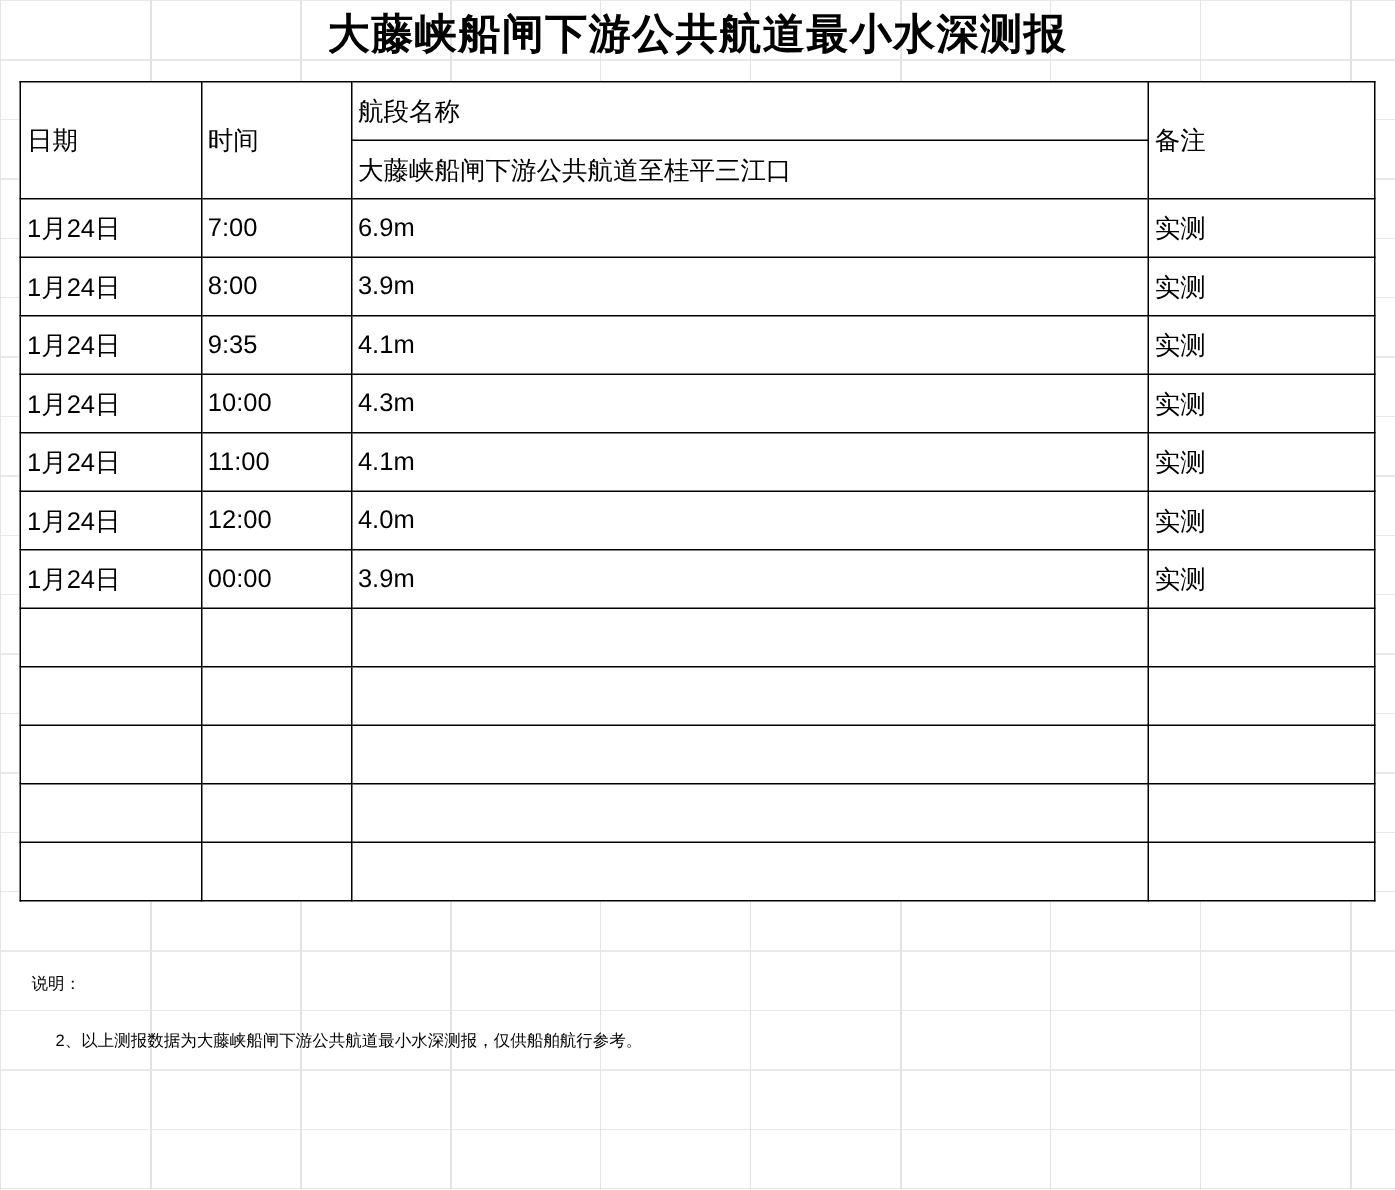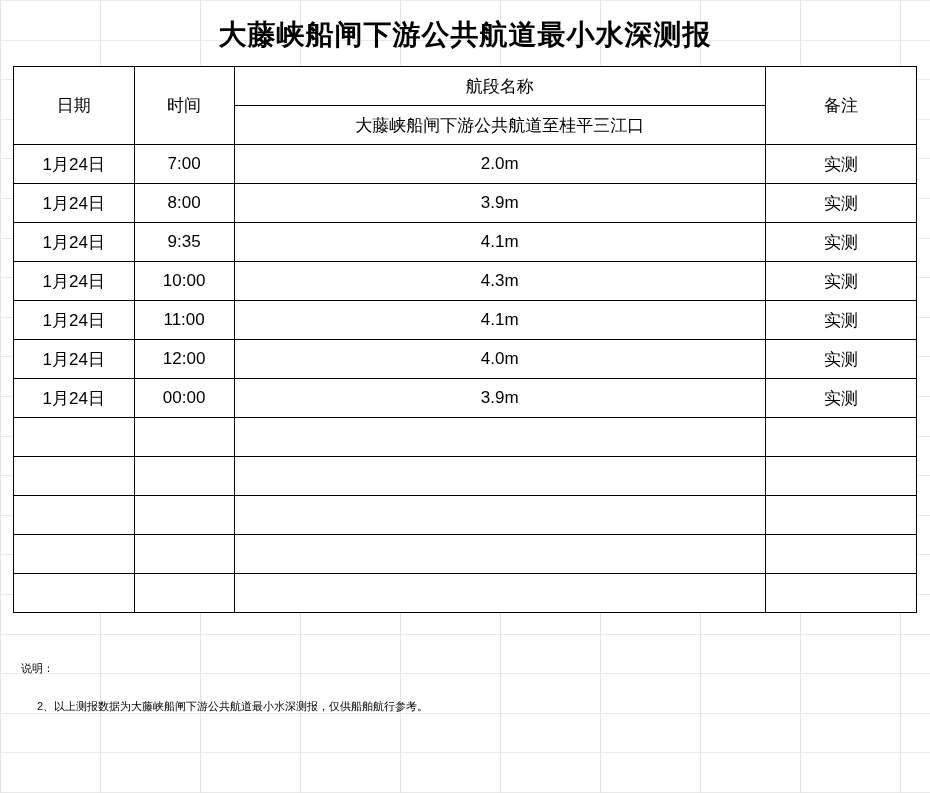--- a/index.html
+++ b/index.html
@@ -26,21 +26,20 @@
     background-position: 0 0, 0 0;
     pointer-events: none;
     z-index: 0;
   }
 
   .doc {
     position: relative;
     z-index: 1;
     width: 904px;
     margin: 0 auto;
-    padding-top: 12px;
     box-sizing: border-box;
   }
 
   .title {
     text-align: center;
     font-size: 28px;
     font-weight: bold;
     letter-spacing: 1px;
     line-height: 42px;
     padding: 2px 0 10px 0;
@@ -49,21 +48,21 @@
   table.report {
     border-collapse: collapse;
     width: 904px;
     table-layout: fixed;
     background: #ffffff;
   }
   table.report td, table.report th {
     border: 1px solid #000000;
     font-weight: normal;
     font-size: 17px;
-    text-align: center;
+    text-align: left;
     vertical-align: middle;
     height: 39px;
     padding: 0 4px;
     box-sizing: border-box;
   }
   th.col-date { width: 118px; }
   th.col-time { width: 98px; }
   th.col-section { width: 520px; }
   th.col-remark { width: 148px; }
 
@@ -120,21 +119,21 @@
         <th class="col-remark head-cell" rowspan="2">备注</th>
       </tr>
       <tr>
         <th class="col-section section-head-sub sub-label">大藤峡船闸下游公共航道至桂平三江口</th>
       </tr>
     </thead>
     <tbody>
       <tr>
         <td>1月24日</td>
         <td>7:00</td>
-        <td>2.0m</td>
+        <td>6.9m</td>
         <td>实测</td>
       </tr>
       <tr>
         <td>1月24日</td>
         <td>8:00</td>
         <td>3.9m</td>
         <td>实测</td>
       </tr>
       <tr>
         <td>1月24日</td>

